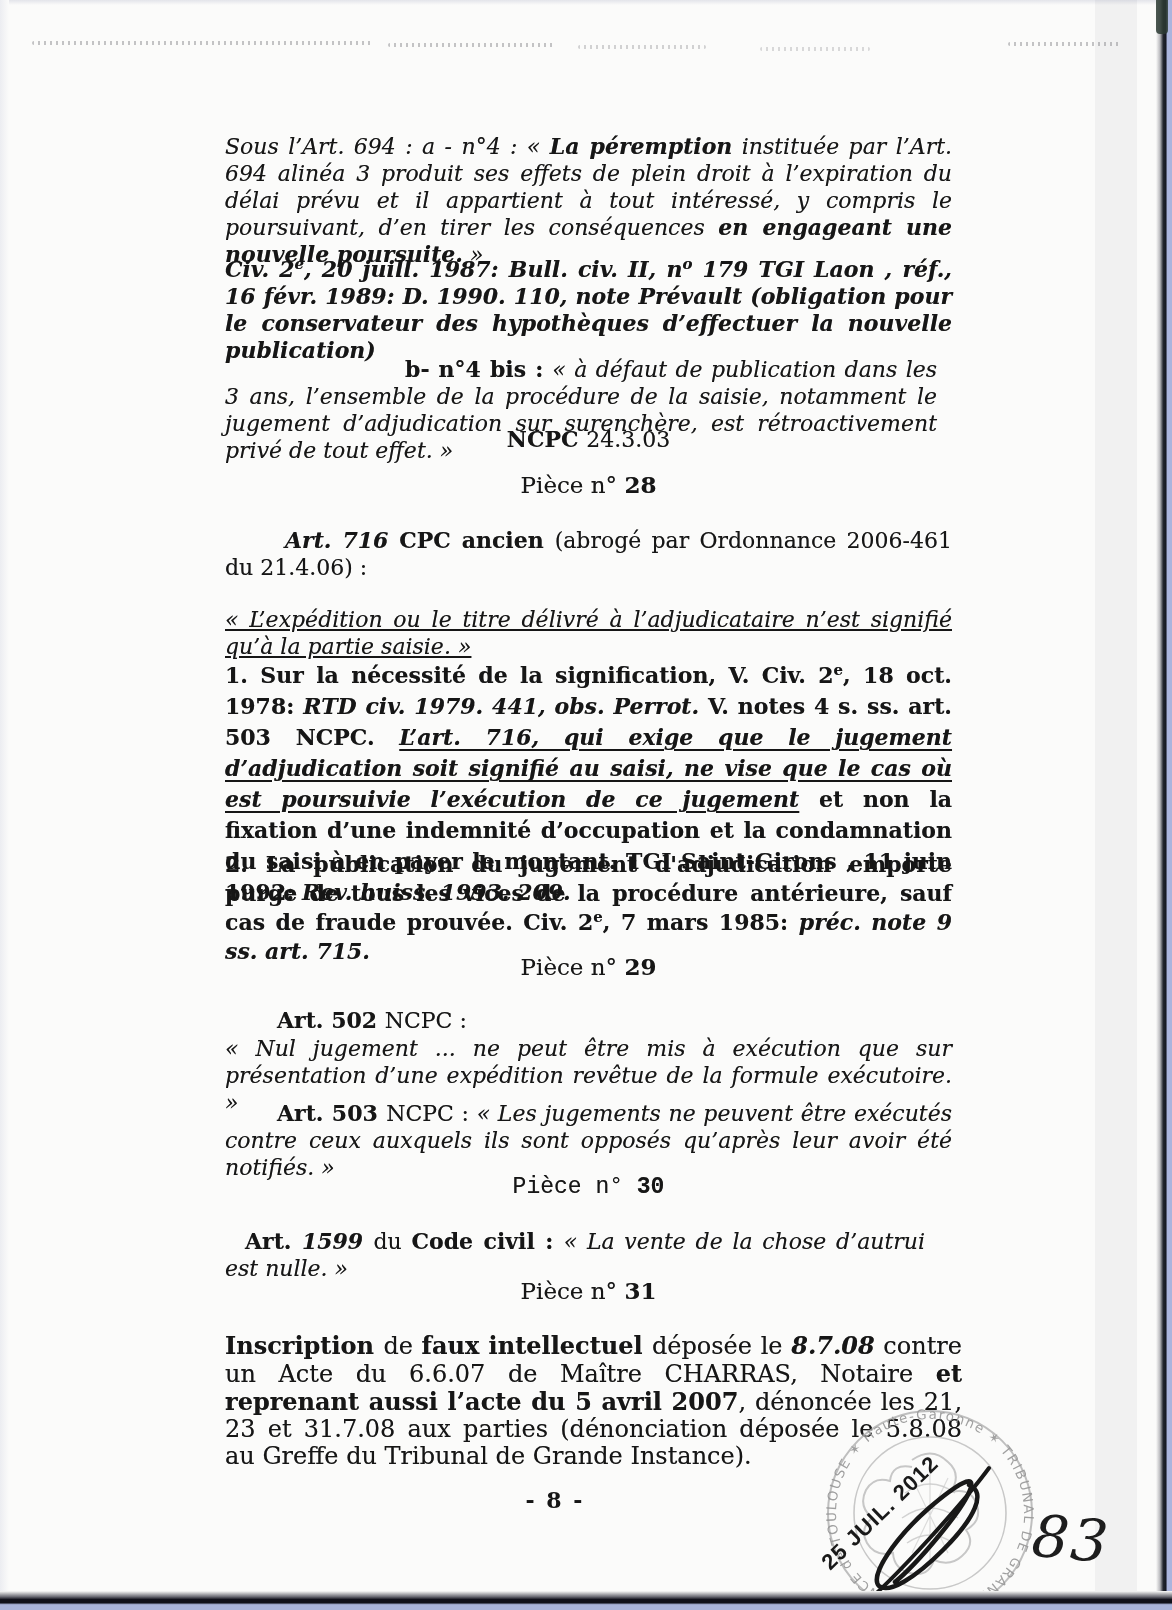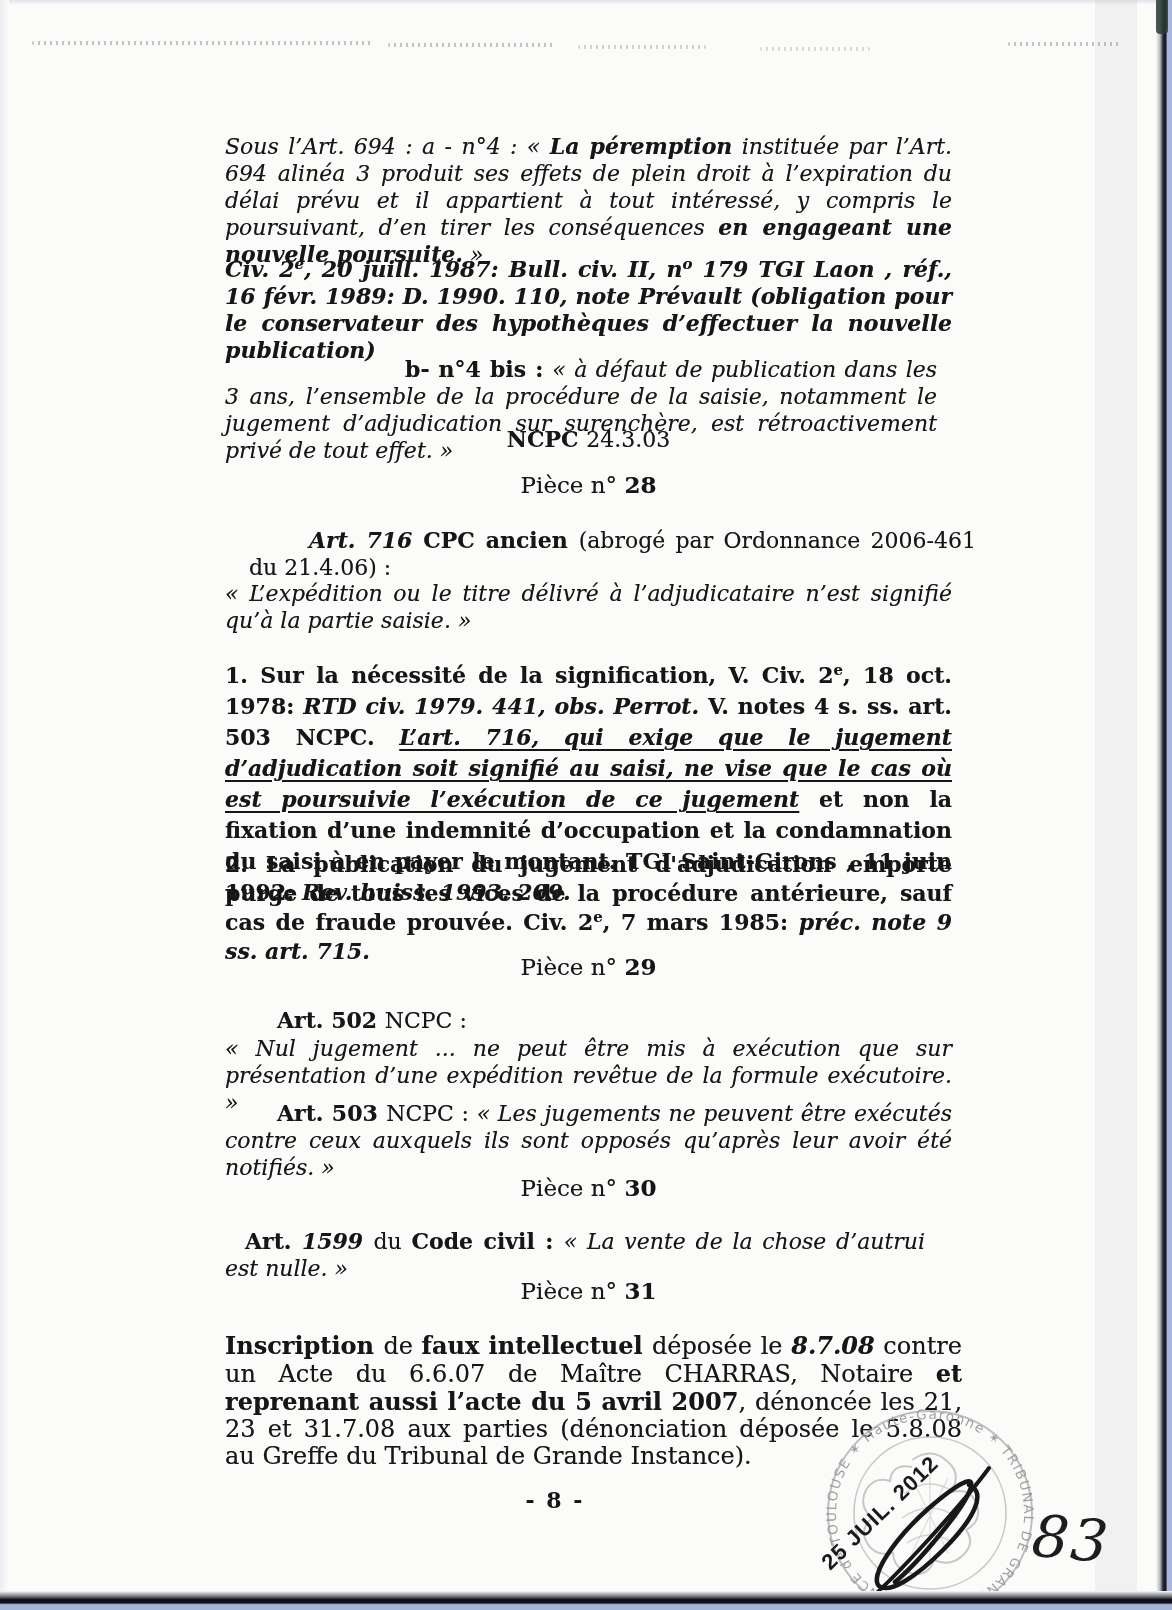--- a/index.html
+++ b/index.html
@@ -66,29 +66,29 @@
   <div class="noise" style="left:578px;top:45px;width:128px;opacity:.3;"></div>
   <div class="noise" style="left:760px;top:47px;width:110px;opacity:.25;"></div>
   <div class="noise" style="left:1008px;top:42px;width:112px;"></div>
 
   <div id="doc">
       <div class="block para" style="top: 133px;"><span class="i">Sous l’Art. 694 : a - n°4 : « </span><span class="b i">La péremption</span><span class="i"> instituée par l’Art. 694 alinéa 3 produit ses effets de plein droit à l’expiration du délai prévu et il appartient à tout intéressé, y compris le poursuivant, d’en tirer les conséquences </span><span class="b i">en engageant une nouvelle poursuite.</span><span class="i"> »</span></div>
       <div class="block para" style="top: 256px; font-weight: bold;"><span class="i">Civ. 2</span><sup class="i">e</sup><span class="i">, 20 juill. 1987: Bull. civ. II, n</span><sup class="i">o</sup><span class="i"> 179    TGI Laon ,   réf.,   16 févr. 1989: D. 1990. 110, note Prévault  (obligation pour le conservateur des hypothèques d’effectuer la nouvelle publication)</span></div>
       <div class="block para" style="top: 356px; text-indent: 180px; width: 712px;"><span class="b">b- n°4 bis : </span><span class="i">« à défaut de publication dans les 3 ans, l’ensemble de la procédure de la saisie, notamment le jugement d’adjudication sur surenchère, est rétroactivement privé de tout effet. »</span></div>
       <div class="block center" style="top: 426px;"><span class="b">NCPC </span><span>24.3.03</span></div>
       <div class="block center" style="top: 471px; font-size: 23px;"><span>Pièce n° </span><span class="b">28</span></div>
-      <div class="block para" style="top: 527px; text-indent: 60px; margin-left: 24px;"><span class="b i">Art. 716</span><span class="b">  CPC ancien </span><span>(abrogé par Ordonnance 2006-461 du 21.4.06) :</span></div>
-      <div class="block para" style="top: 580px;"><span class="i">« L’expédition ou le titre délivré à l’adjudicataire n’est signifié qu’à la partie saisie. »</span></div>
+      <div class="block para" style="top: 527px; text-indent: 60px;"><span class="b i">Art. 716</span><span class="b">  CPC ancien </span><span>(abrogé par Ordonnance 2006-461 du 21.4.06) :</span></div>
+      <div class="block para" style="top: 606px; text-decoration: underline;"><span class="i">« L’expédition ou le titre délivré à l’adjudicataire n’est signifié qu’à la partie saisie. »</span></div>
       <div class="block para" style="top: 660px; line-height: 30px;"><span class="b">1. Sur la nécessité de la signification, V.  Civ. 2</span><sup class="b">e</sup><span class="b">,  18 oct. 1978: </span><span class="b i">RTD civ. 1979. 441, obs. Perrot.</span><span class="b">    V.  notes 4 s. ss. art. 503 NCPC.  </span><span class="b i u">L’art. 716, qui exige que le jugement d’adjudication soit signifié au saisi, ne vise que le cas où est poursuivie l’exécution de ce jugement</span><span class="b"> et non la fixation d’une indemnité d’occupation et la condamnation du saisi à en payer le montant.   TGI Saint-Girons ,   11 juin 1992: </span><span class="b i">Rev. huiss. 1993. 209.</span></div>
       <div class="block para" style="top: 850px; line-height: 29px;"><span class="b">2. La publication du jugement d'adjudication emporte purge de tous les vices de la procédure antérieure, sauf cas de fraude prouvée.  Civ. 2</span><sup class="b">e</sup><span class="b">,  7 mars 1985: </span><span class="b i">préc.  note 9 ss. art. 715.</span></div>
       <div class="block center" style="top: 953px; font-size: 23px;"><span>Pièce n° </span><span class="b">29</span></div>
       <div class="block para" style="top: 1007px; text-indent: 52px;"><span class="b">Art. 502 </span><span>NCPC :</span></div>
       <div class="block para" style="top: 1035px;"><span class="i">« Nul jugement ... ne peut être mis à exécution que sur présentation d’une expédition revêtue de la formule exécutoire. »</span></div>
       <div class="block para" style="top: 1100px; text-indent: 52px;"><span class="b">Art. 503 </span><span>NCPC : </span><span class="i">« Les jugements ne peuvent être exécutés contre ceux auxquels ils sont opposés qu’après leur avoir été notifiés. »</span></div>
-      <div class="block center" style="top: 1174px; font-size: 23px;"><span>Pièce n° </span><span class="b">30</span></div>
+      <div class="block center" style="top: 1174px; font-size: 23px; font-family: Liberation Mono, monospace;"><span>Pièce n° </span><span class="b">30</span></div>
       <div class="block para" style="top: 1228px; text-indent: 20px; width: 700px;"><span class="b">Art. </span><span class="b i">1599 </span><span>du </span><span class="b">Code civil : </span><span class="i">« La vente de la chose d’autrui est nulle. »</span></div>
       <div class="block center" style="top: 1277px; font-size: 23px;"><span>Pièce n° </span><span class="b">31</span></div>
       <div class="block para" style="top: 1332px; font-size: 24px; line-height: 27px; width: 737px;"><span class="b">Inscription </span><span>de </span><span class="b">faux intellectuel </span><span>déposée le </span><span class="b i">8.7.08</span><span> contre un Acte du 6.6.07 de Maître CHARRAS, Notaire </span><span class="b">et reprenant aussi l’acte du 5 avril 2007</span><span>, dénoncée les 21, 23 et 31.7.08 aux parties (dénonciation déposée le 5.8.08 au Greffe du Tribunal de Grande Instance).</span></div>
     </div>
 
   <div class="page-number">- 8 -</div>
 
   <svg class="stamp" viewBox="0 0 226 226">
     <defs>
       <path id="ringPath" d="M113,209 a 94,94 0 1 1 0.1,0" fill="none"></path>

